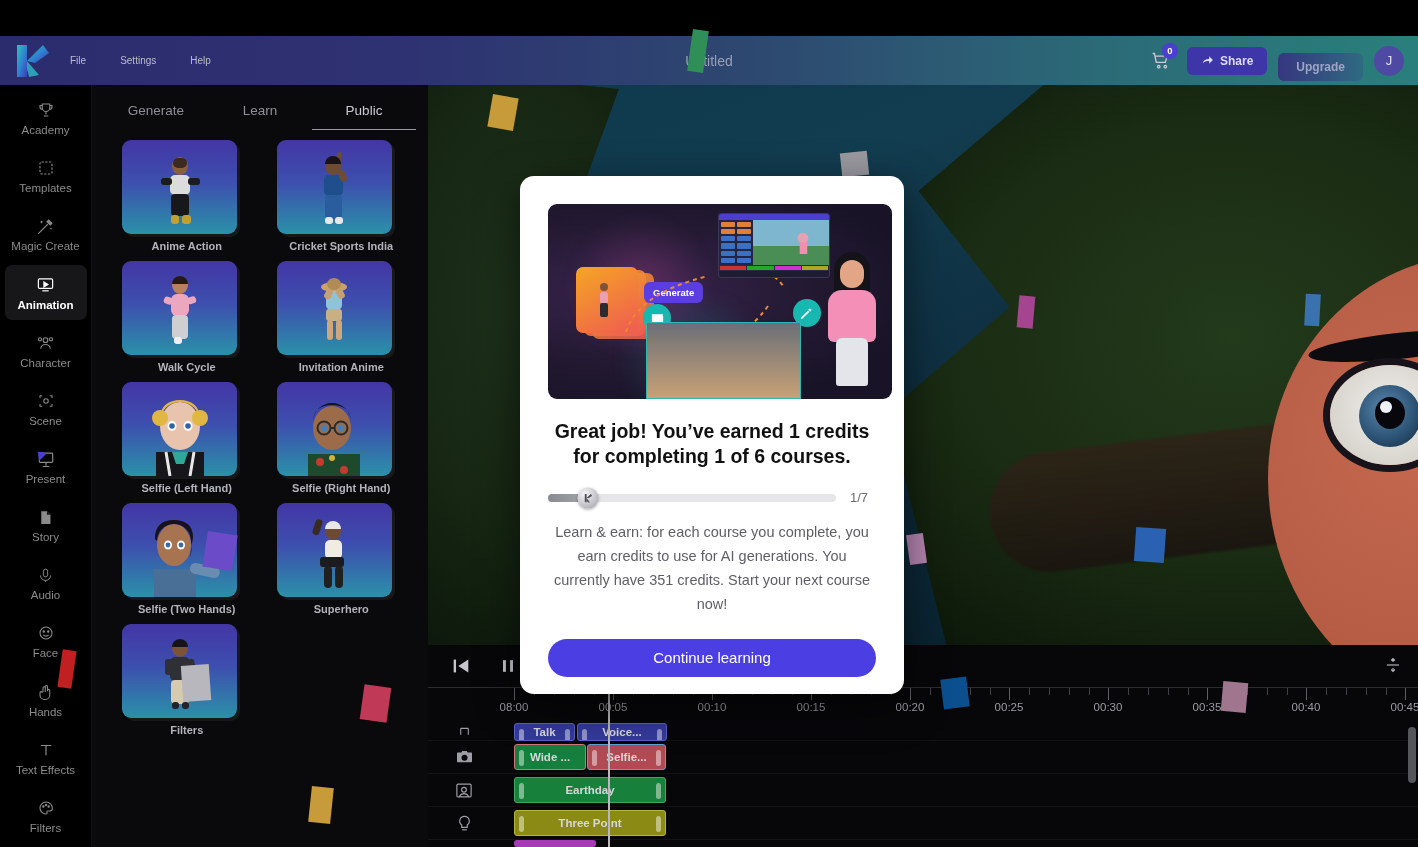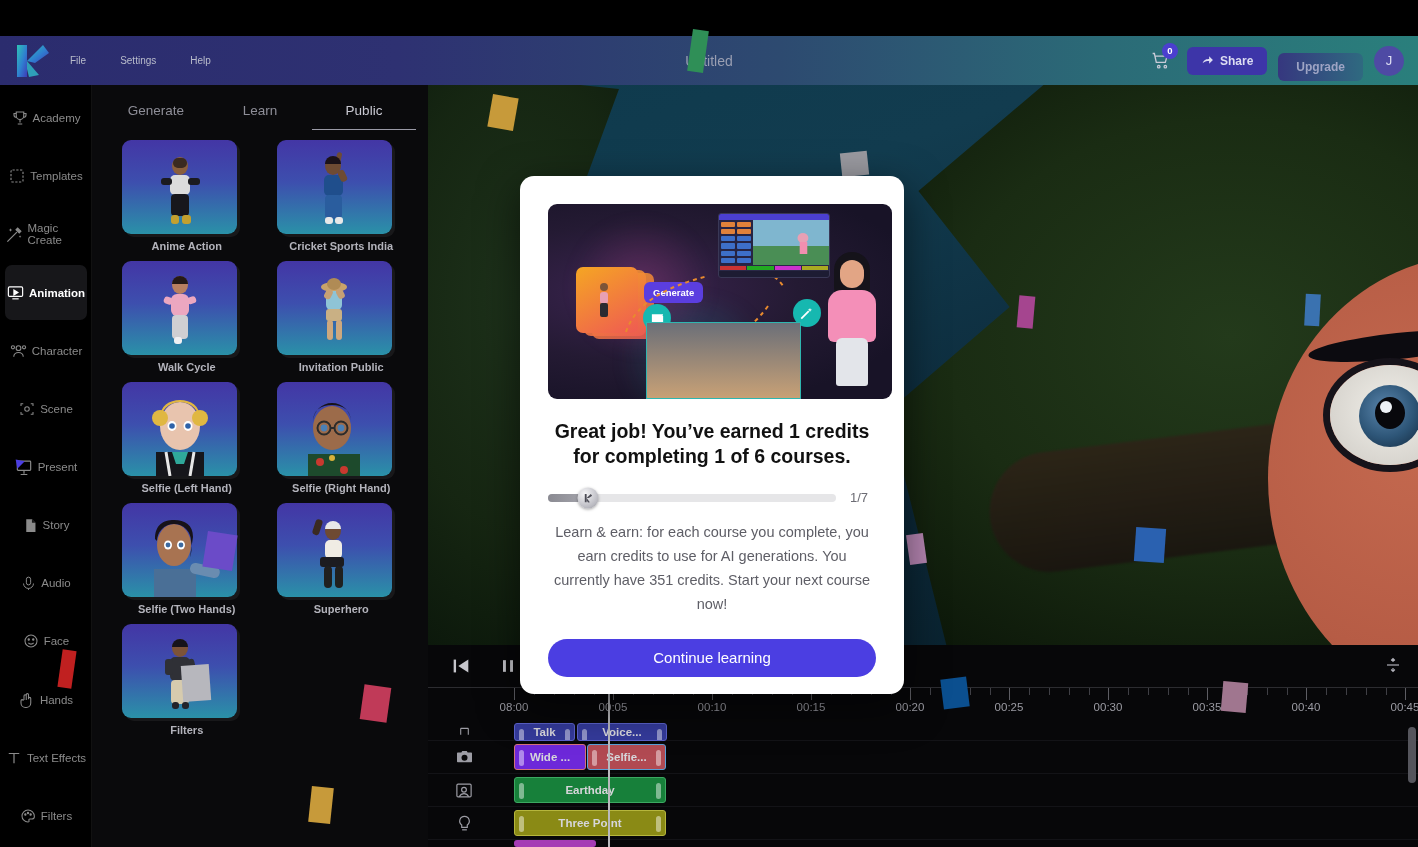--- a/index.html
+++ b/index.html
@@ -51,21 +51,21 @@
     font-size:13px; display:flex; align-items:center; justify-content:center; cursor:pointer;
   }
 
   
   .rail {
     position:absolute; left:0; top:85px; width:92px; bottom:0; background:#000;
     padding-top:6px; display:flex; flex-direction:column; align-items:center;
     border-right:1px solid #111;
   }
   .rail-item {
-    width:82px; height:55px; display:flex; align-items:center; justify-content:center;
+    width:82px; height:55px; display:flex; flex-direction:column; align-items:center; justify-content:center;
     gap:4px; color:#8b8b8b; font-size:11.5px; border-radius:7px; cursor:pointer; margin-bottom:4px;
   }
   .rail-item.active { background:#17171a; color:#fff; font-weight:bold; }
   .rail-item svg { display:block; }
   .rail-ico { height:20px; display:flex; align-items:center; }
 
   
   .panel {
     position:absolute; left:92px; top:85px; width:336px; bottom:0;
     background:#0a0a0c; overflow:hidden;
@@ -460,21 +460,21 @@
             <ellipse cx="22" cy="14" rx="13" ry="5" fill="#c9a36a"></ellipse>
             <ellipse cx="22" cy="11" rx="7" ry="6" fill="#b08b55"></ellipse>
             <rect x="14" y="18" width="16" height="19" rx="5" fill="#8fc4d6"></rect>
             <rect x="13" y="16" width="7" height="10" rx="3" fill="#c6a075" transform="rotate(28 16 21)"></rect>
             <rect x="25" y="16" width="7" height="10" rx="3" fill="#c6a075" transform="rotate(-28 28 21)"></rect>
             <rect x="14" y="36" width="16" height="12" rx="3" fill="#c9b084"></rect>
             <rect x="15" y="47" width="6" height="20" rx="3" fill="#cda87e"></rect>
               <rect x="24" y="47" width="6" height="20" rx="3" fill="#cda87e"></rect>
           </svg>
         </div>
-        <div class="card-label">Invitation Public</div>
+        <div class="card-label">Invitation Anime</div>
       </div>
 
       <div class="card">
         <div class="thumb">
           <svg class="figure" style="top:12px" width="72" height="82" viewBox="0 0 72 82">
             <ellipse cx="36" cy="32" rx="20" ry="24" fill="#e8c4ae"></ellipse>
             <path d="M16 28a20 20 0 0140 0v-4c0-12-9-18-20-18s-20 6-20 18z" fill="#e0b742"></path>
             <circle cx="16" cy="24" r="8" fill="#e0b742"></circle>
               <circle cx="56" cy="24" r="8" fill="#e0b742"></circle>
             <ellipse cx="28" cy="32" rx="4.5" ry="5" fill="#fff"></ellipse>
@@ -690,21 +690,21 @@
         </div>
       </div>
 
       <div class="track">
         <div class="track-ico">
           <svg width="21" height="18" viewBox="0 0 24 24" fill="#9d9da5">
             <path d="M9 4h6l1.2 2H21a1 1 0 011 1v11a1 1 0 01-1 1H3a1 1 0 01-1-1V7a1 1 0 011-1h4.8z"></path>
             <circle cx="12" cy="13" r="4" fill="#070709"></circle>
           </svg>
         </div>
-        <div class="clip" style="left:86px;width:72px;background:#6d28d9;border:1px solid #d5737a">
+        <div class="clip" style="left:86px;width:72px;background:#15803d;border:1px solid #d5737a">
           <span class="handle l"></span>
           <span>Wide ...</span>
         </div>
         <div class="clip" style="left:159px;width:79px;background:#b14a52;border:1px solid #5b9fd6">
           <span class="handle l"></span>
           <span>Selfie...</span>
           <span class="handle r"></span>
         </div>
       </div>
 

